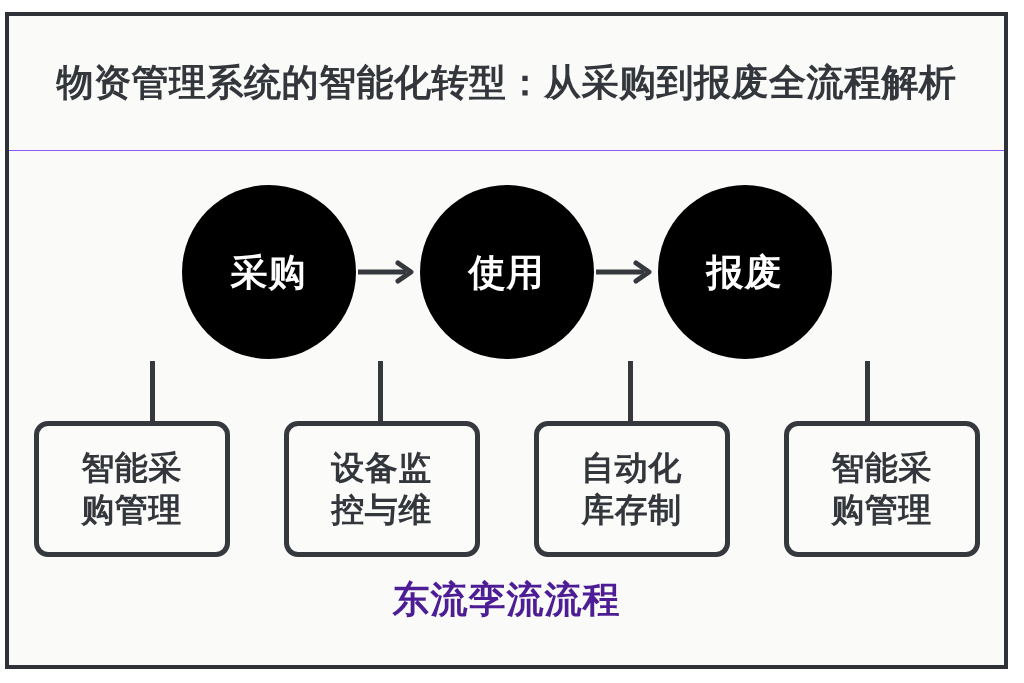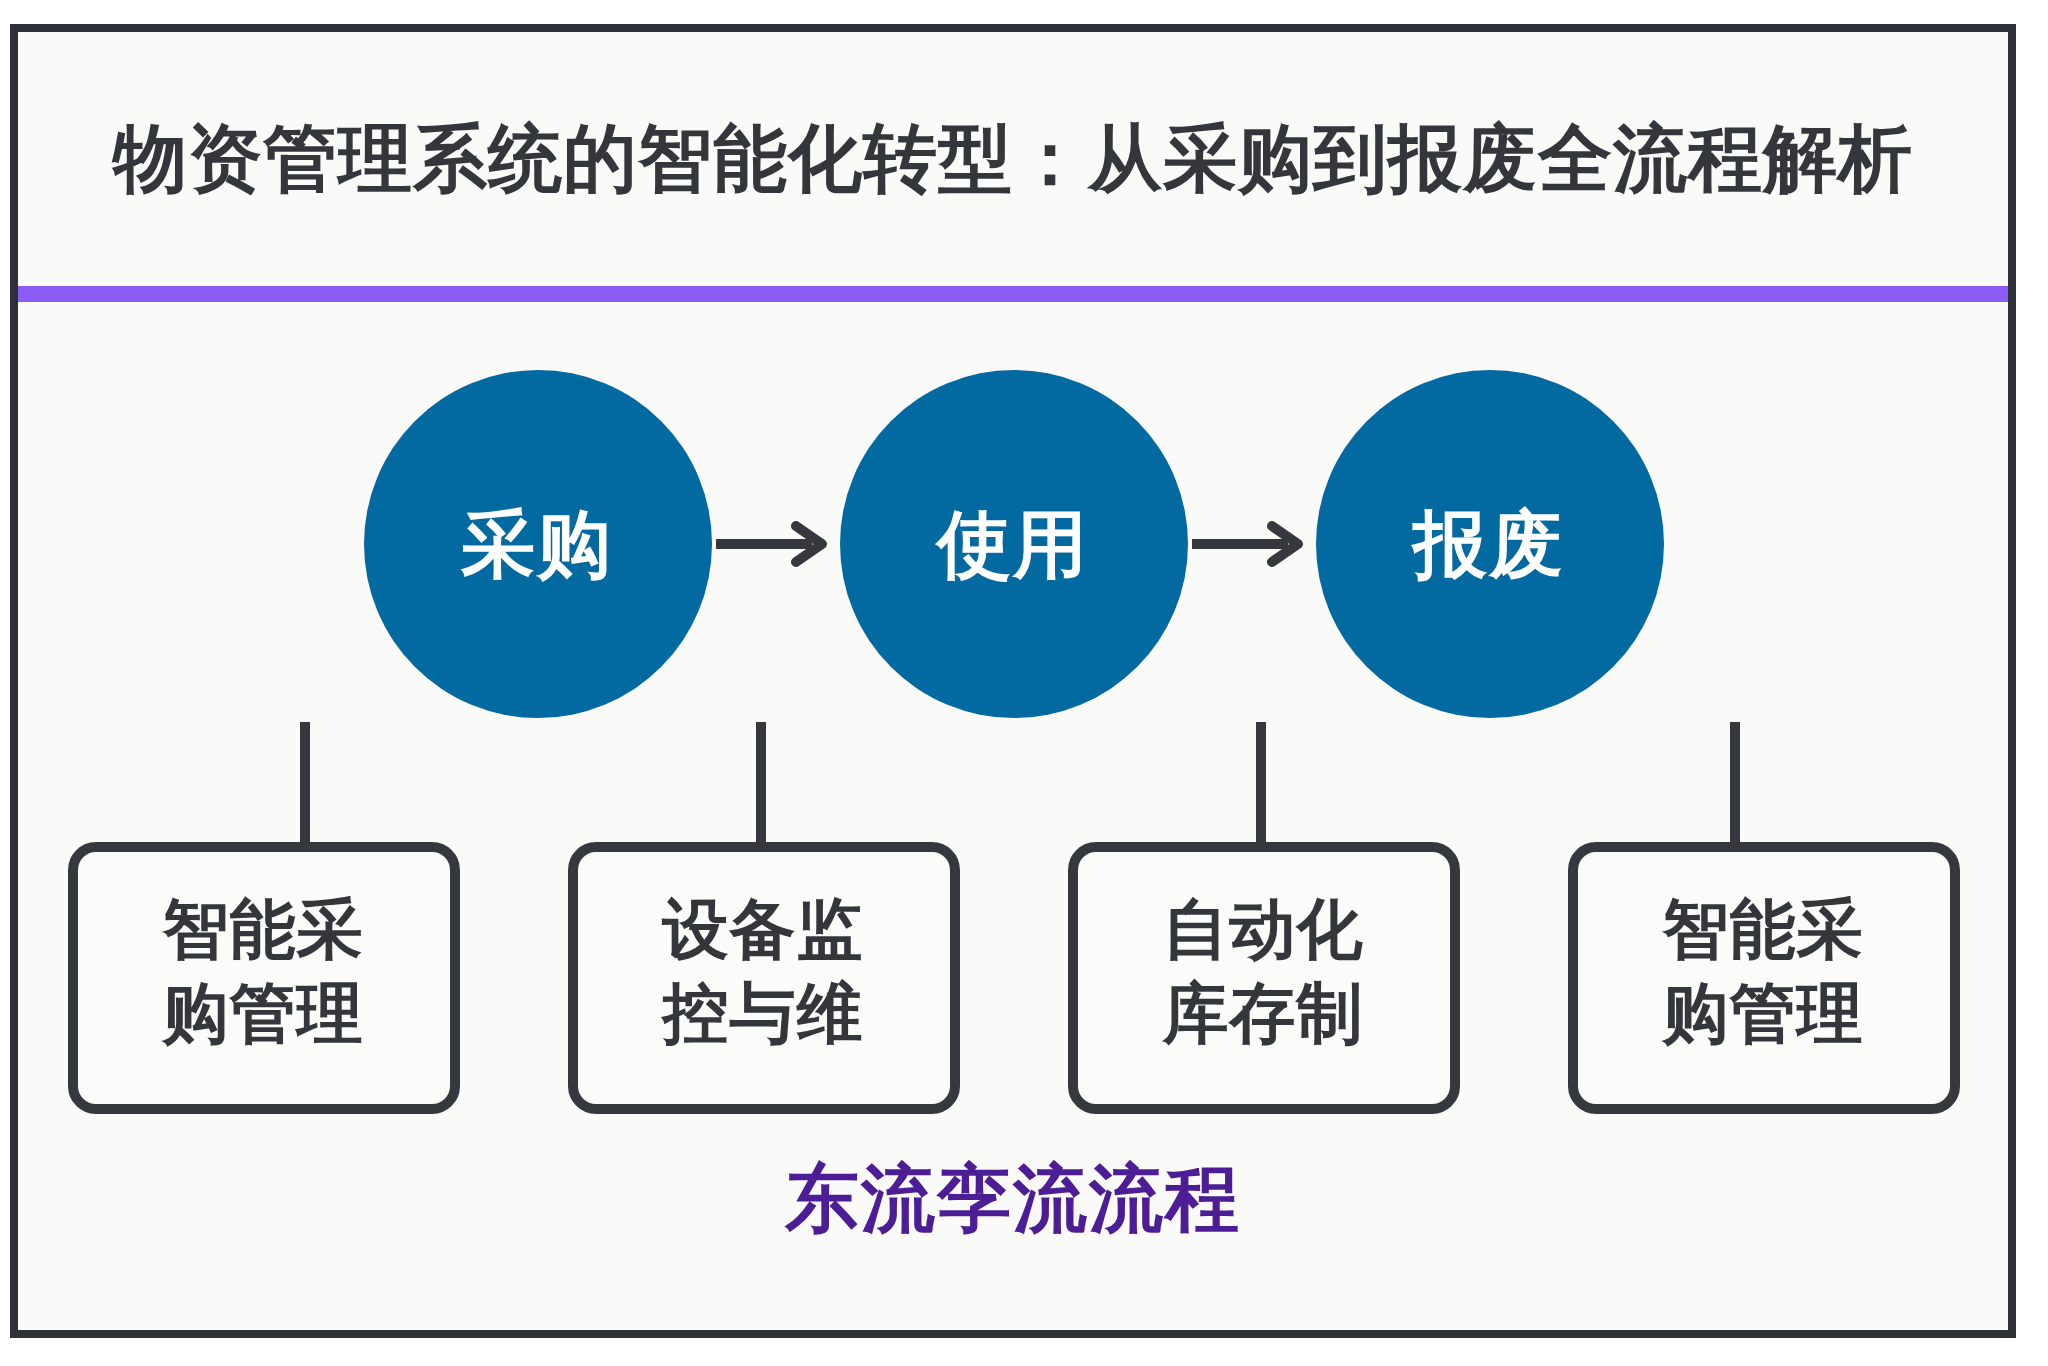--- a/index.html
+++ b/index.html
@@ -27,21 +27,21 @@
   }
 
   
   #title-band {
     position: absolute;
     left: 0;
     top: 0;
     width: 100%;
     height: 135px;
     box-sizing: border-box;
-    border-bottom: 8px solid #8b5cf6;
+    border-bottom: 1px solid #8b5cf6;
     display: flex;
     align-items: center;
     justify-content: center;
   }
   #title-text {
     font-size: 37px;
     font-weight: bold;
     color: #33373c;
     line-height: 1.33;
     text-align: center;
@@ -71,21 +71,21 @@
     justify-content: center;
   }
   .stage-group {
     display: flex;
     align-items: center;
   }
   .stage-circle {
     width: 174px;
     height: 174px;
     border-radius: 50%;
-    background: #0369a1;
+    background: #000000;
     display: flex;
     align-items: center;
     justify-content: center;
     flex: 0 0 auto;
   }
   .stage-circle-label {
     color: #ffffff;
     font-size: 37px;
     font-weight: bold;
     letter-spacing: 1px;
@@ -122,21 +122,20 @@
   
   #boxes-row {
     position: absolute;
     left: 0;
     top: 266px;
     width: 100%;
     height: 136px;
     display: flex;
     align-items: flex-start;
     justify-content: center;
-    font-family: Liberation Mono, monospace;
   }
   .detail-box {
     width: 196px;
     height: 136px;
     box-sizing: border-box;
     background: #fbfbf9;
     border: 5px solid #35393e;
     border-radius: 14px;
     display: flex;
     align-items: center;

